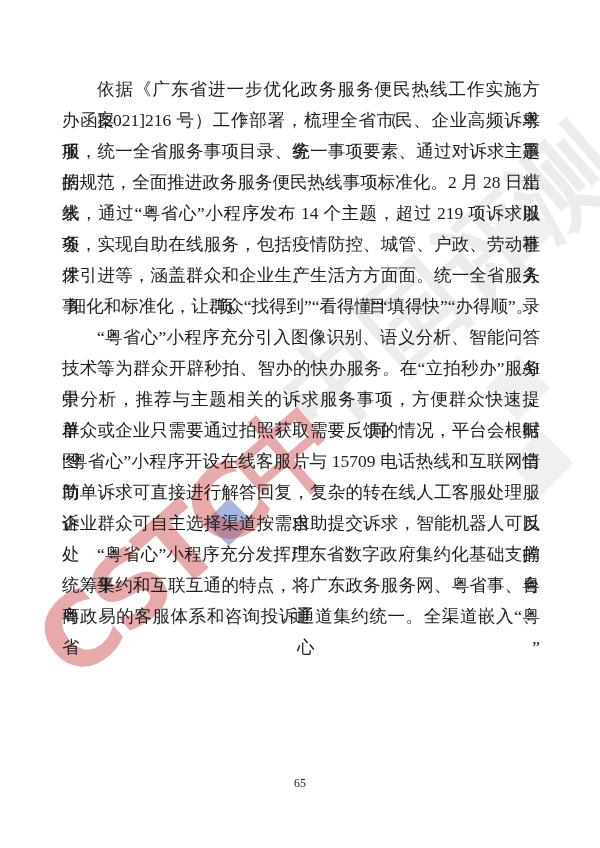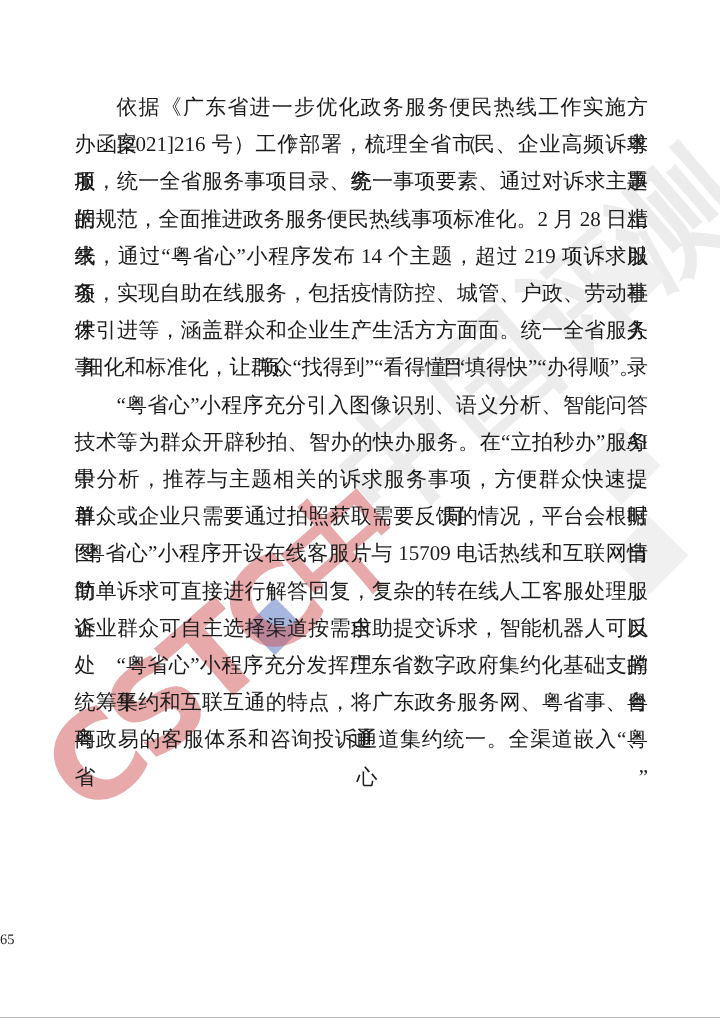--- a/index.html
+++ b/index.html
@@ -86,21 +86,21 @@
   }
   .line.indent {
     padding-left: 35px;
   }
   .page-number {
     position: absolute;
     z-index: 2;
     left: 0;
     top: 776px;
     width: 100%;
-    text-align: left;
+    text-align: center;
     font-size: 12px;
     color: #222222;
   }
 </style>
 </head>
 <body>
 
 <div class="page">
 
   <div class="wm wm-gray" style="color: rgb(236, 236, 236);">中国评测</div>

